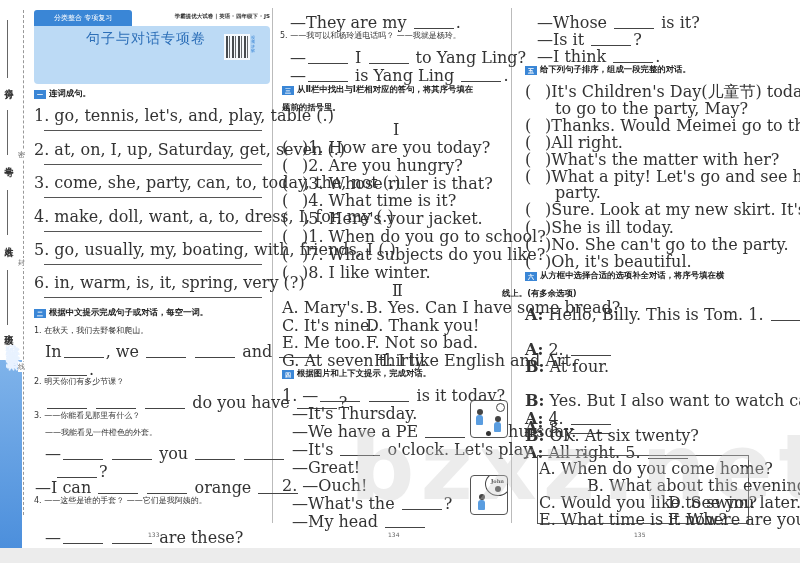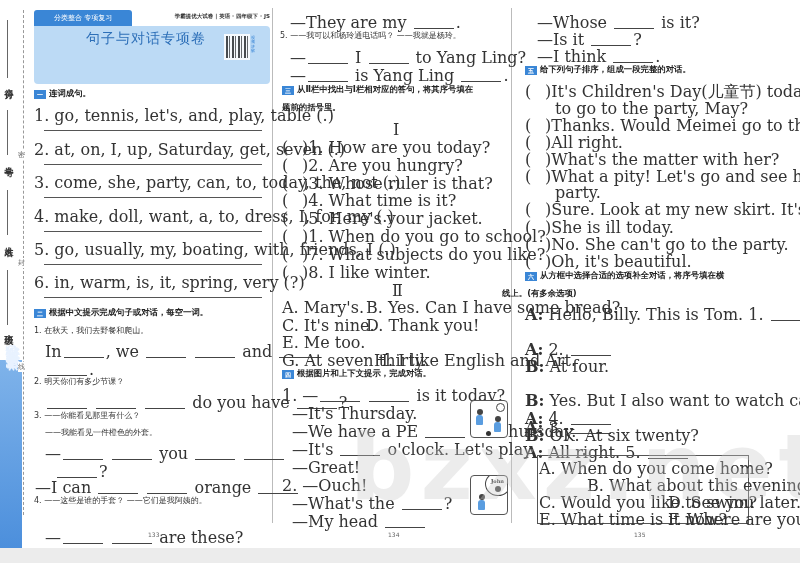--- a/index.html
+++ b/index.html
@@ -153,20 +153,21 @@
   <div class="abs" style="left:282px;top:227px;"><span class="paren">(</span><span>)1. When do you go to school?</span></div>
   <div class="abs" style="left:282px;top:245px;"><span class="paren">(</span><span>)7. What subjects do you like?</span></div>
   <div class="abs" style="left:282px;top:263px;"><span class="paren">(</span><span>)8. I like winter.</span></div>
 
   <div class="abs" style="left:392px;top:281px;">Ⅱ</div>
   <div class="abs" style="left:282px;top:298px;">A. Mary's.</div>
   <div class="abs" style="left:366px;top:298px;">B. Yes. Can I have some bread?</div>
   <div class="abs" style="left:282px;top:316px;">C. It's nine.</div>
   <div class="abs" style="left:366px;top:316px;">D. Thank you!</div>
   <div class="abs" style="left:282px;top:333px;">E. Me too.</div>
+  <div class="abs" style="left:366px;top:333px;">F. Not so bad.</div>
   <div class="abs" style="left:282px;top:351px;">G. At seven thirty.</div>
   <div class="abs" style="left:366px;top:351px;margin-left:8px;">H. I like English and Art.</div>
 
   <div class="abs sec" style="left:282px;top:368px;">
     <span class="badge">四</span><span>根据图片和上下文提示，完成对话。</span>
   </div>
   <div class="abs" style="left:282px;top:386px;">
     <span>1. —</span><span class="blank w40"></span> <span class="blank w40"></span> <span>is it today?</span>
   </div>
   <div class="abs" style="left:292px;top:404px;">—It's Thursday.</div>

